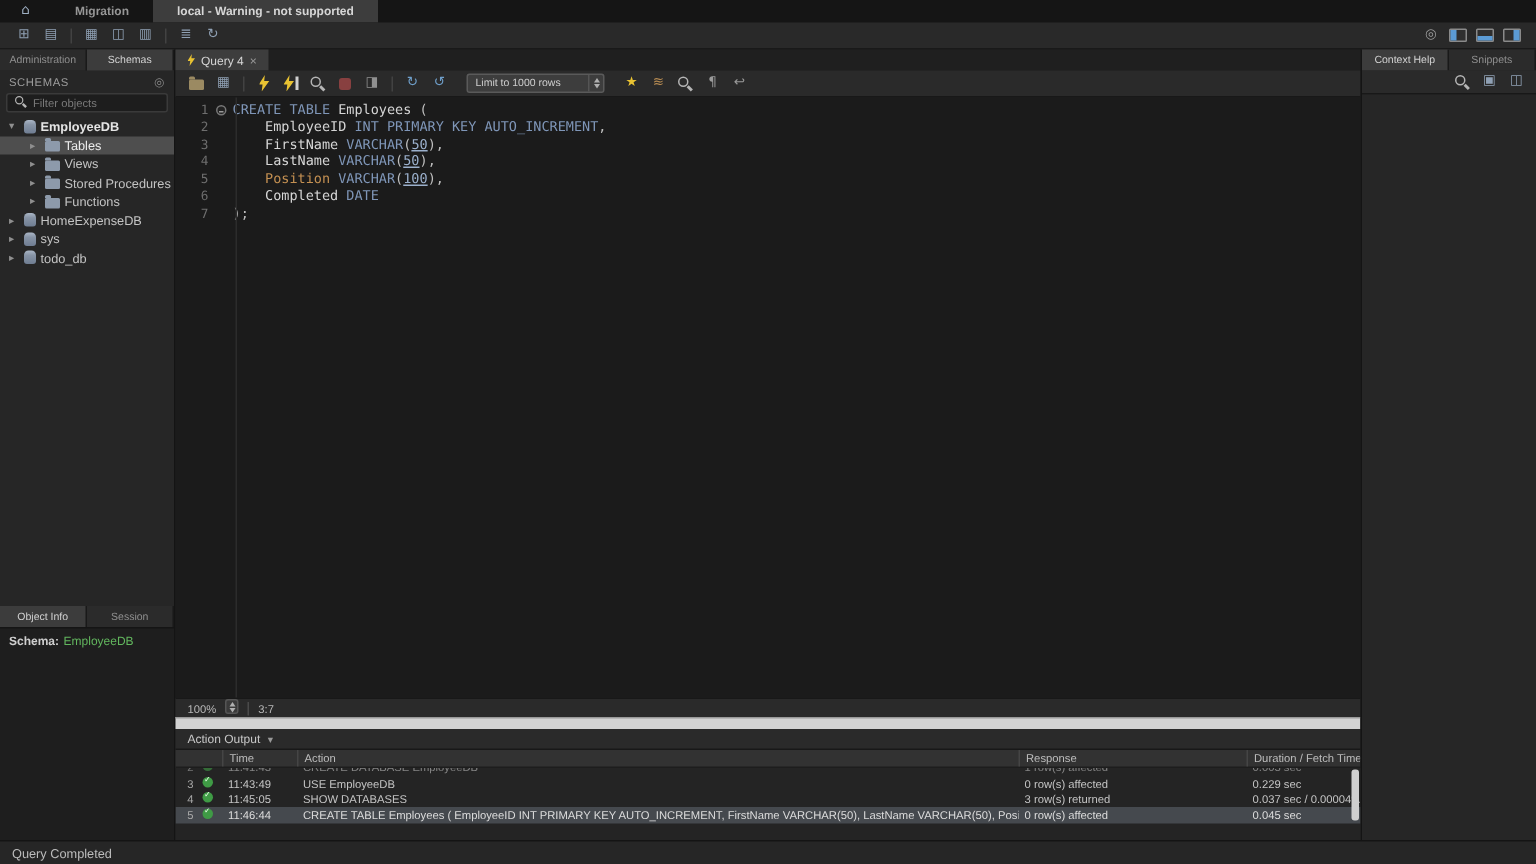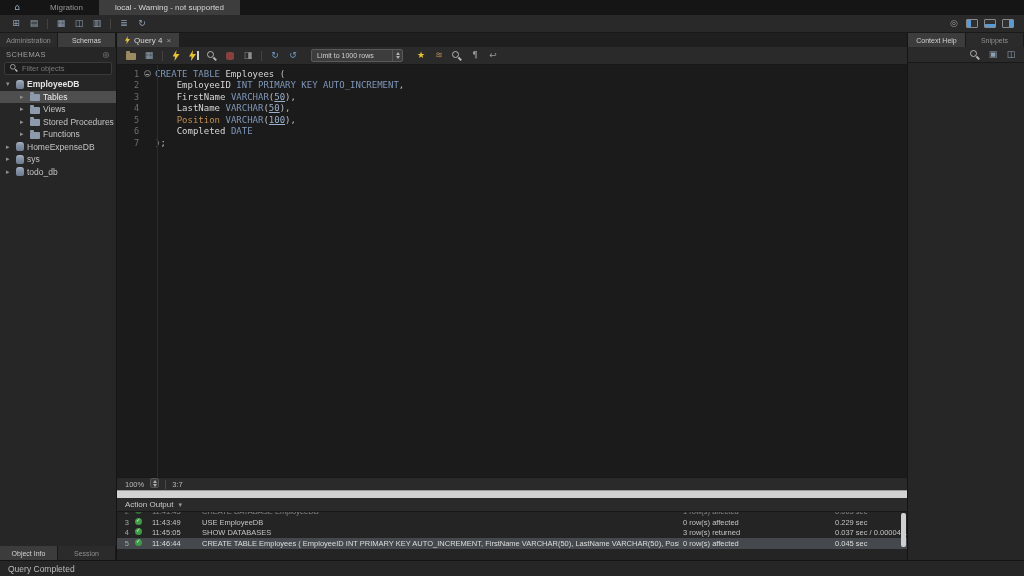--- a/index.html
+++ b/index.html
@@ -4,21 +4,21 @@
 <style>
   *{margin:0;padding:0;box-sizing:border-box;}
   html,body{width:1024px;height:576px;overflow:hidden;}
   body{background:#1b1b1b;font-family:"Liberation Sans",sans-serif;color:#c8c8c8;}
   .app{width:1024px;height:576px;display:flex;flex-direction:column;}
 
   
   .titlebar{flex:0 0 15px;background:#151515;display:flex;align-items:stretch;}
   .home-btn{width:34px;display:flex;align-items:center;justify-content:center;color:#9fb0c4;font-size:10px;cursor:default;}
   .tb-tabs{display:flex;}
-  .tb-tab{padding:0 16px;display:flex;align-items:center;font-size:8px;color:#969696;white-space:nowrap;}
+  .tb-tab{padding:0 16px;display:flex;align-items:center;font-size:8px;color:#969696;white-space:nowrap;font-weight:bold;}
   .tb-tab.active{background:#3d3d3d;color:#d6d6d6;}
 
   
   .main-toolbar{flex:0 0 18px;background:#292929;border-bottom:1px solid #191919;display:flex;align-items:center;justify-content:space-between;padding:0 8px;}
   .mt-group{display:flex;align-items:center;gap:2px;}
   .tbi{width:16px;height:14px;display:inline-flex;align-items:center;justify-content:center;border-radius:2px;}
   .glyph{font-family:"DejaVu Sans",sans-serif;font-size:9px;line-height:1;}
   .vsep{width:1px;height:10px;background:#424242;margin:0 3px;display:inline-block;}
 
   
@@ -233,20 +233,23 @@
             <span class="arrow">▸</span>
             <i class="dbicon"></i>
             <span class="tree-label">todo_db</span>
           </div>
         </div>
       <div class="spacer"></div>
       <div class="side-tabs">
           <div class="side-tab active">Object Info</div>
           <div class="side-tab">Session</div>
         </div>
+      <div class="obj-info">
+        <span class="obj-label">Schema:</span><span class="obj-val" style="color: rgb(98, 182, 94);">EmployeeDB</span>
+      </div>
     </aside>
 
     <main class="center">
       <div class="query-tabbar">
         <div class="q-tab">
           <i class="bolt tiny"></i>
           <span>Query 4</span>
           <span class="q-close">×</span>
         </div>
       </div>
@@ -345,20 +348,28 @@
         <span>3:7</span>
       </div>
 
       <div class="hscroll"></div>
 
       <div class="ao-header">
         <span>Action Output</span>
         <span class="ao-caret">▾</span>
       </div>
 
+      <div class="ao-thead ao-grid">
+        <span class="hc none"></span>
+        <span class="hc none"></span>
+        <span class="hc">Time</span>
+        <span class="hc">Action</span>
+        <span class="hc">Response</span>
+        <span class="hc">Duration / Fetch Time</span>
+      </div>
 
       <div class="ao-rows">
         <i class="ao-vscroll"></i>
       <div class="ao-row ao-grid clipped">
             <span class="ao-c ao-idx">2</span>
             <span class="ao-c"><i class="check"></i></span>
             <span class="ao-c">11:41:43</span>
             <span class="ao-c">CREATE DATABASE EmployeeDB</span>
             <span class="ao-c">1 row(s) affected</span>
             <span class="ao-c">0.003 sec</span>

